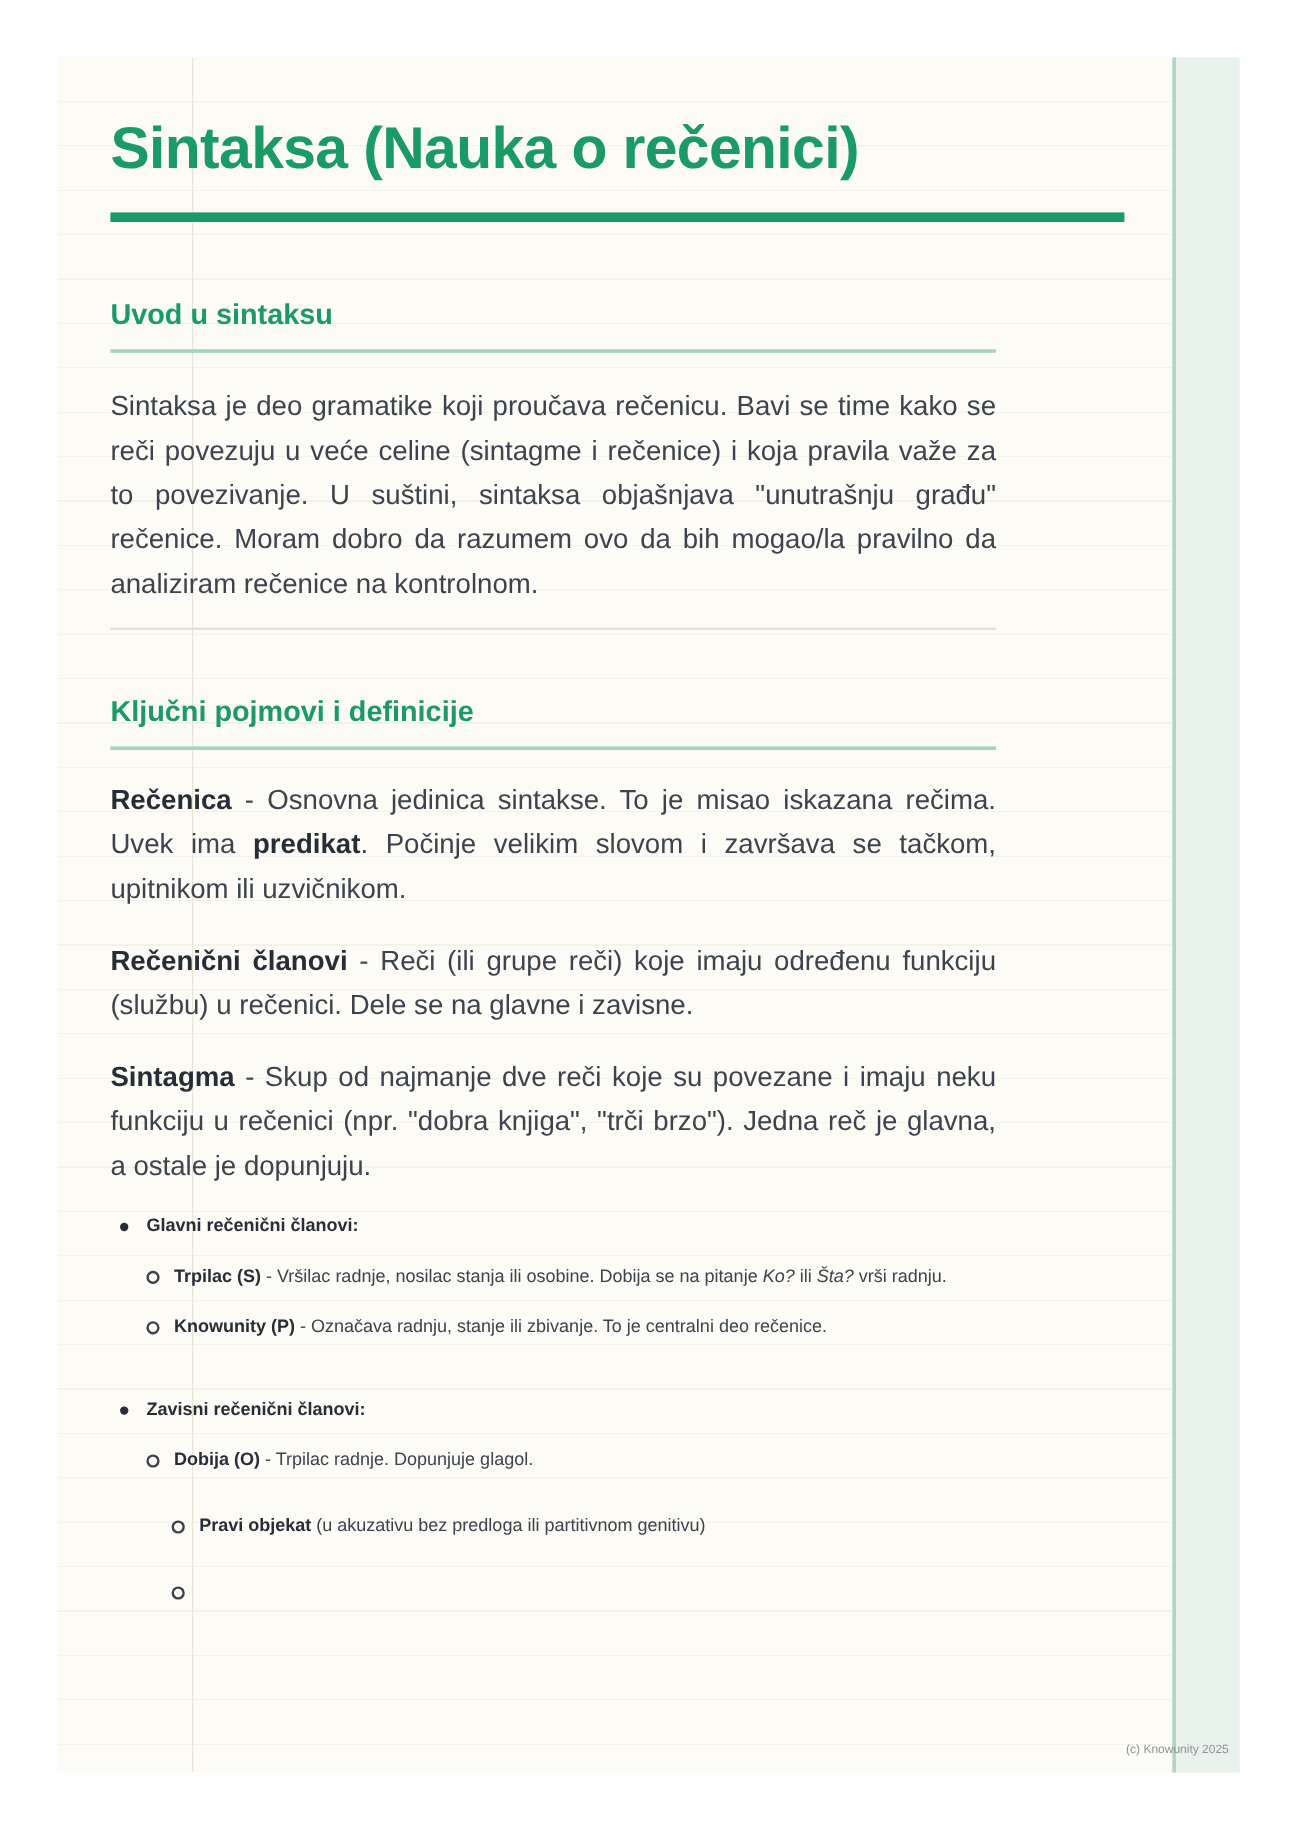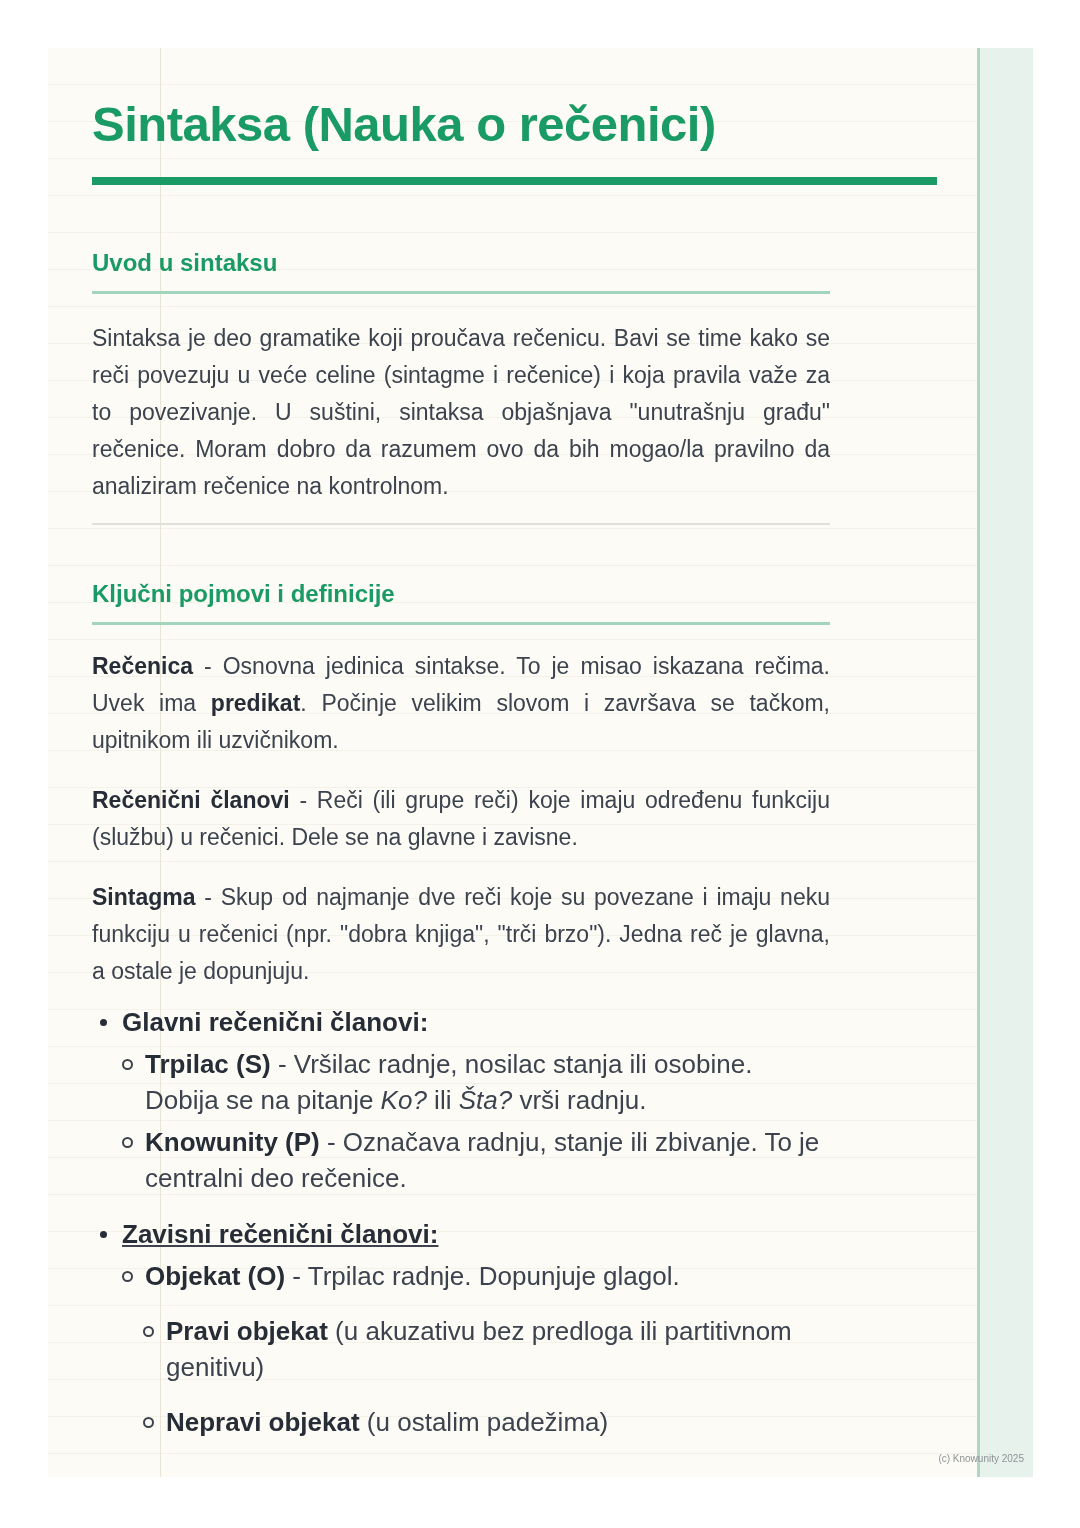--- a/index.html
+++ b/index.html
@@ -79,21 +79,21 @@
     width: 738px; height: 2px;
     background: #e1e0db;
     border: none;
     margin: 18px 0 0 0;
   }
   b.term { font-weight: 700; color: #272d37; }
   i.q { font-style: italic; }
   .list {
     width: 738px;
     margin-top: 14px;
-    font-size: 26px;
+    font-size: 15px;
     line-height: 36px;
     color: #3c434e;
   }
   .li { display: flex; align-items: flex-start; }
   .li-text { flex: 1 1 auto; }
   .marker { flex: 0 0 auto; }
   .dot {
     width: 7px; height: 7px;
     border-radius: 50%;
     background: #272d37;
@@ -101,21 +101,21 @@
   }
   .ring {
     width: 7px; height: 7px;
     border-radius: 50%;
     border: 2px solid #3c434e;
     background: transparent;
     margin: 13px 12px 0 0;
   }
   .l2 { padding-left: 30px; margin-top: 6px; }
   .l3 { padding-left: 51px; margin-top: 19px; }
-  .group2 { margin-top: 20px; text-decoration: underline; }
+  .group2 { margin-top: 33px; }
   .atribut-item { margin-top: 12px; }
   .footer {
     position: absolute;
     right: 9px; bottom: 13px;
     font-size: 10px;
     color: #8f9398;
     z-index: 2;
   }
 </style>
 </head>
@@ -165,31 +165,30 @@
           <span class="li-text"><b class="term">Knowunity (P)</b><span> - Označava radnju, stanje ili zbivanje. To je centralni deo rečenice.</span></span>
         </div>
 
         <div class="li l1 group2">
           <span class="marker dot"></span>
           <span class="li-text"><b class="term">Zavisni rečenični članovi:</b></span>
         </div>
 
         <div class="li l2">
           <span class="marker ring"></span>
-          <span class="li-text"><b class="term">Objekat (O)</b><span> - Trpilac radnje. Dopunjuje glagol.</span></span>
+          <span class="li-text"><b class="term">Dobija (O)</b><span> - Trpilac radnje. Dopunjuje glagol.</span></span>
         </div>
 
         <div class="li l3">
           <span class="marker ring"></span>
           <span class="li-text"><b class="term">Pravi objekat</b><span> (u akuzativu bez predloga ili partitivnom genitivu)</span></span>
         </div>
 
         <div class="li l3">
           <span class="marker ring"></span>
-          <span class="li-text"><b class="term">Nepravi objekat</b><span> (u ostalim padežima)</span></span>
         </div>
 
 
       </div>
     </div>
   </div>
 
   <div class="footer">(c) Knowunity 2025</div>
 </div>
 

